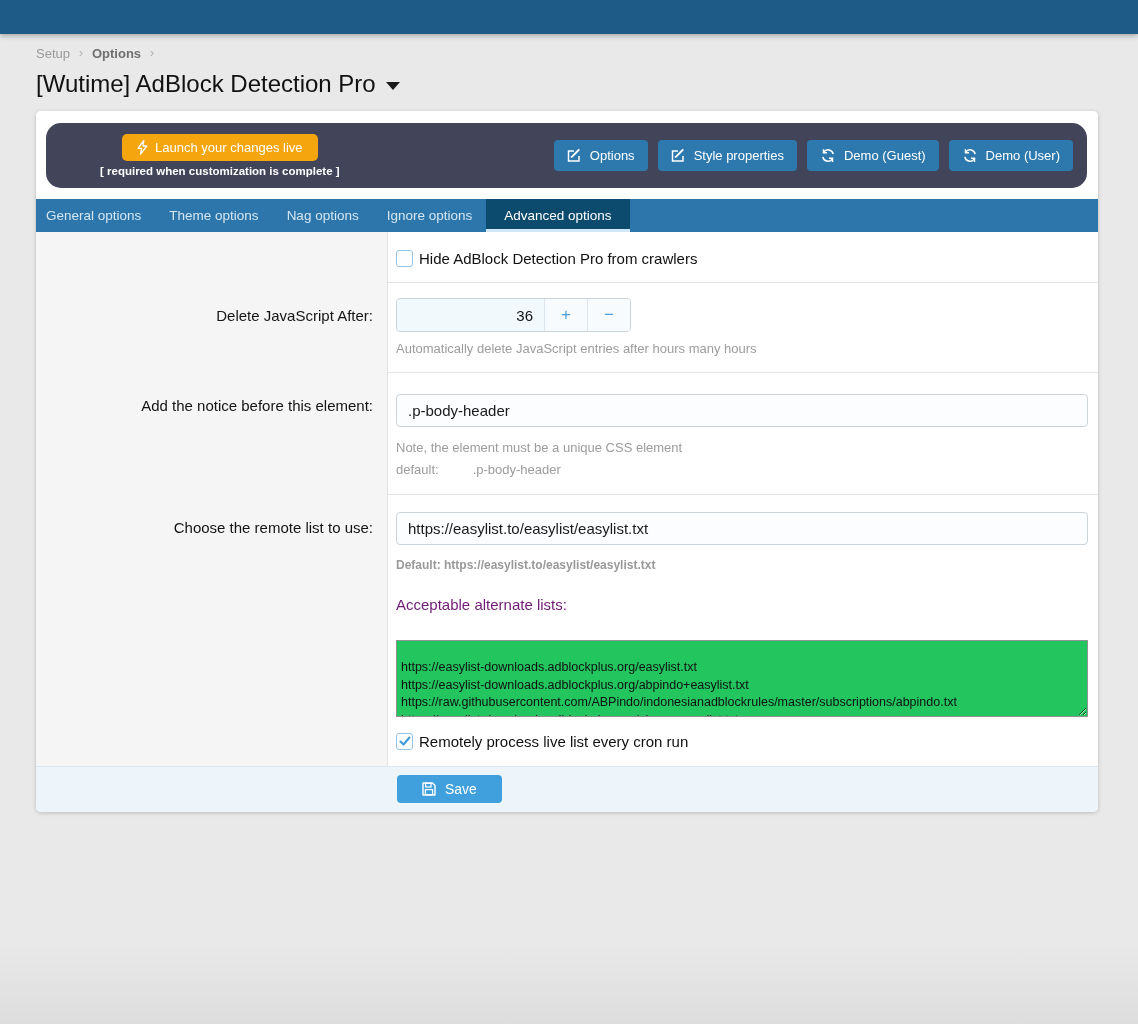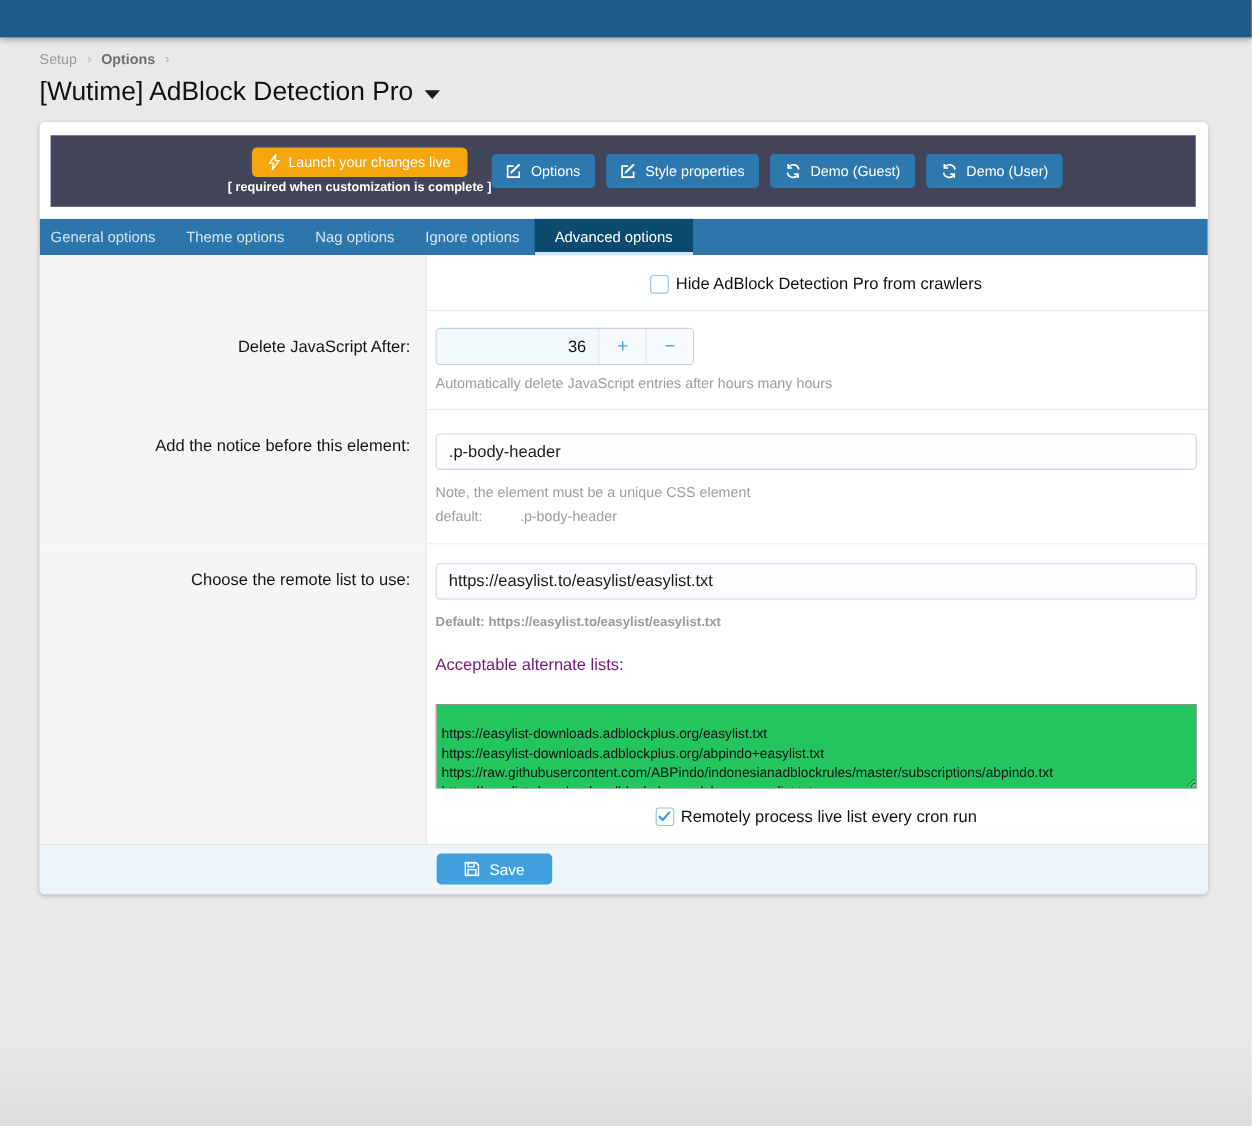--- a/index.html
+++ b/index.html
@@ -39,25 +39,25 @@
     margin: 13px 36px 0 36px;
     width: 1062px;
     background: #ffffff;
     border-radius: 5px;
     box-shadow: 0 1px 4px rgba(0,0,0,0.2);
     overflow: hidden;
   }
   .toolbar-wrap { padding: 12px 11px 11px 10px; background: #fff; }
   .dark-toolbar {
     background: #424459;
-    border-radius: 0;
+    border-radius: 15px;
     height: 65px;
     display: flex;
     align-items: center;
-    justify-content: center;
+    justify-content: space-between;
     padding: 0 14px 0 54px;
   }
   .launch-group { display: flex; flex-direction: column; align-items: center; }
   .launch-btn {
     background: #f5a50d;
     border: none;
     color: #fff;
     font-family: "Liberation Sans", sans-serif;
     font-size: 13px;
     border-radius: 5px;
@@ -112,21 +112,21 @@
     color: #141414;
     padding-right: 14px;
   }
   .row-content {
     flex: 1;
     background: #fff;
     border-bottom: 1px solid #e6e6e6;
     padding: 16px 10px 16px 8px;
   }
   .form-row.last .row-content { border-bottom: none; }
-  .check-line { display: flex; align-items: center; gap: 6px; font-size: 15px; color: #111; justify-content: center; }
+  .check-line { display: flex; align-items: center; gap: 6px; font-size: 15px; color: #111; }
   .checkbox {
     width: 17px; height: 17px;
     border: 1px solid #94c4e6;
     border-radius: 3px;
     background: #fdfeff;
     display: inline-flex;
     align-items: center;
     justify-content: center;
     cursor: pointer;
   }

